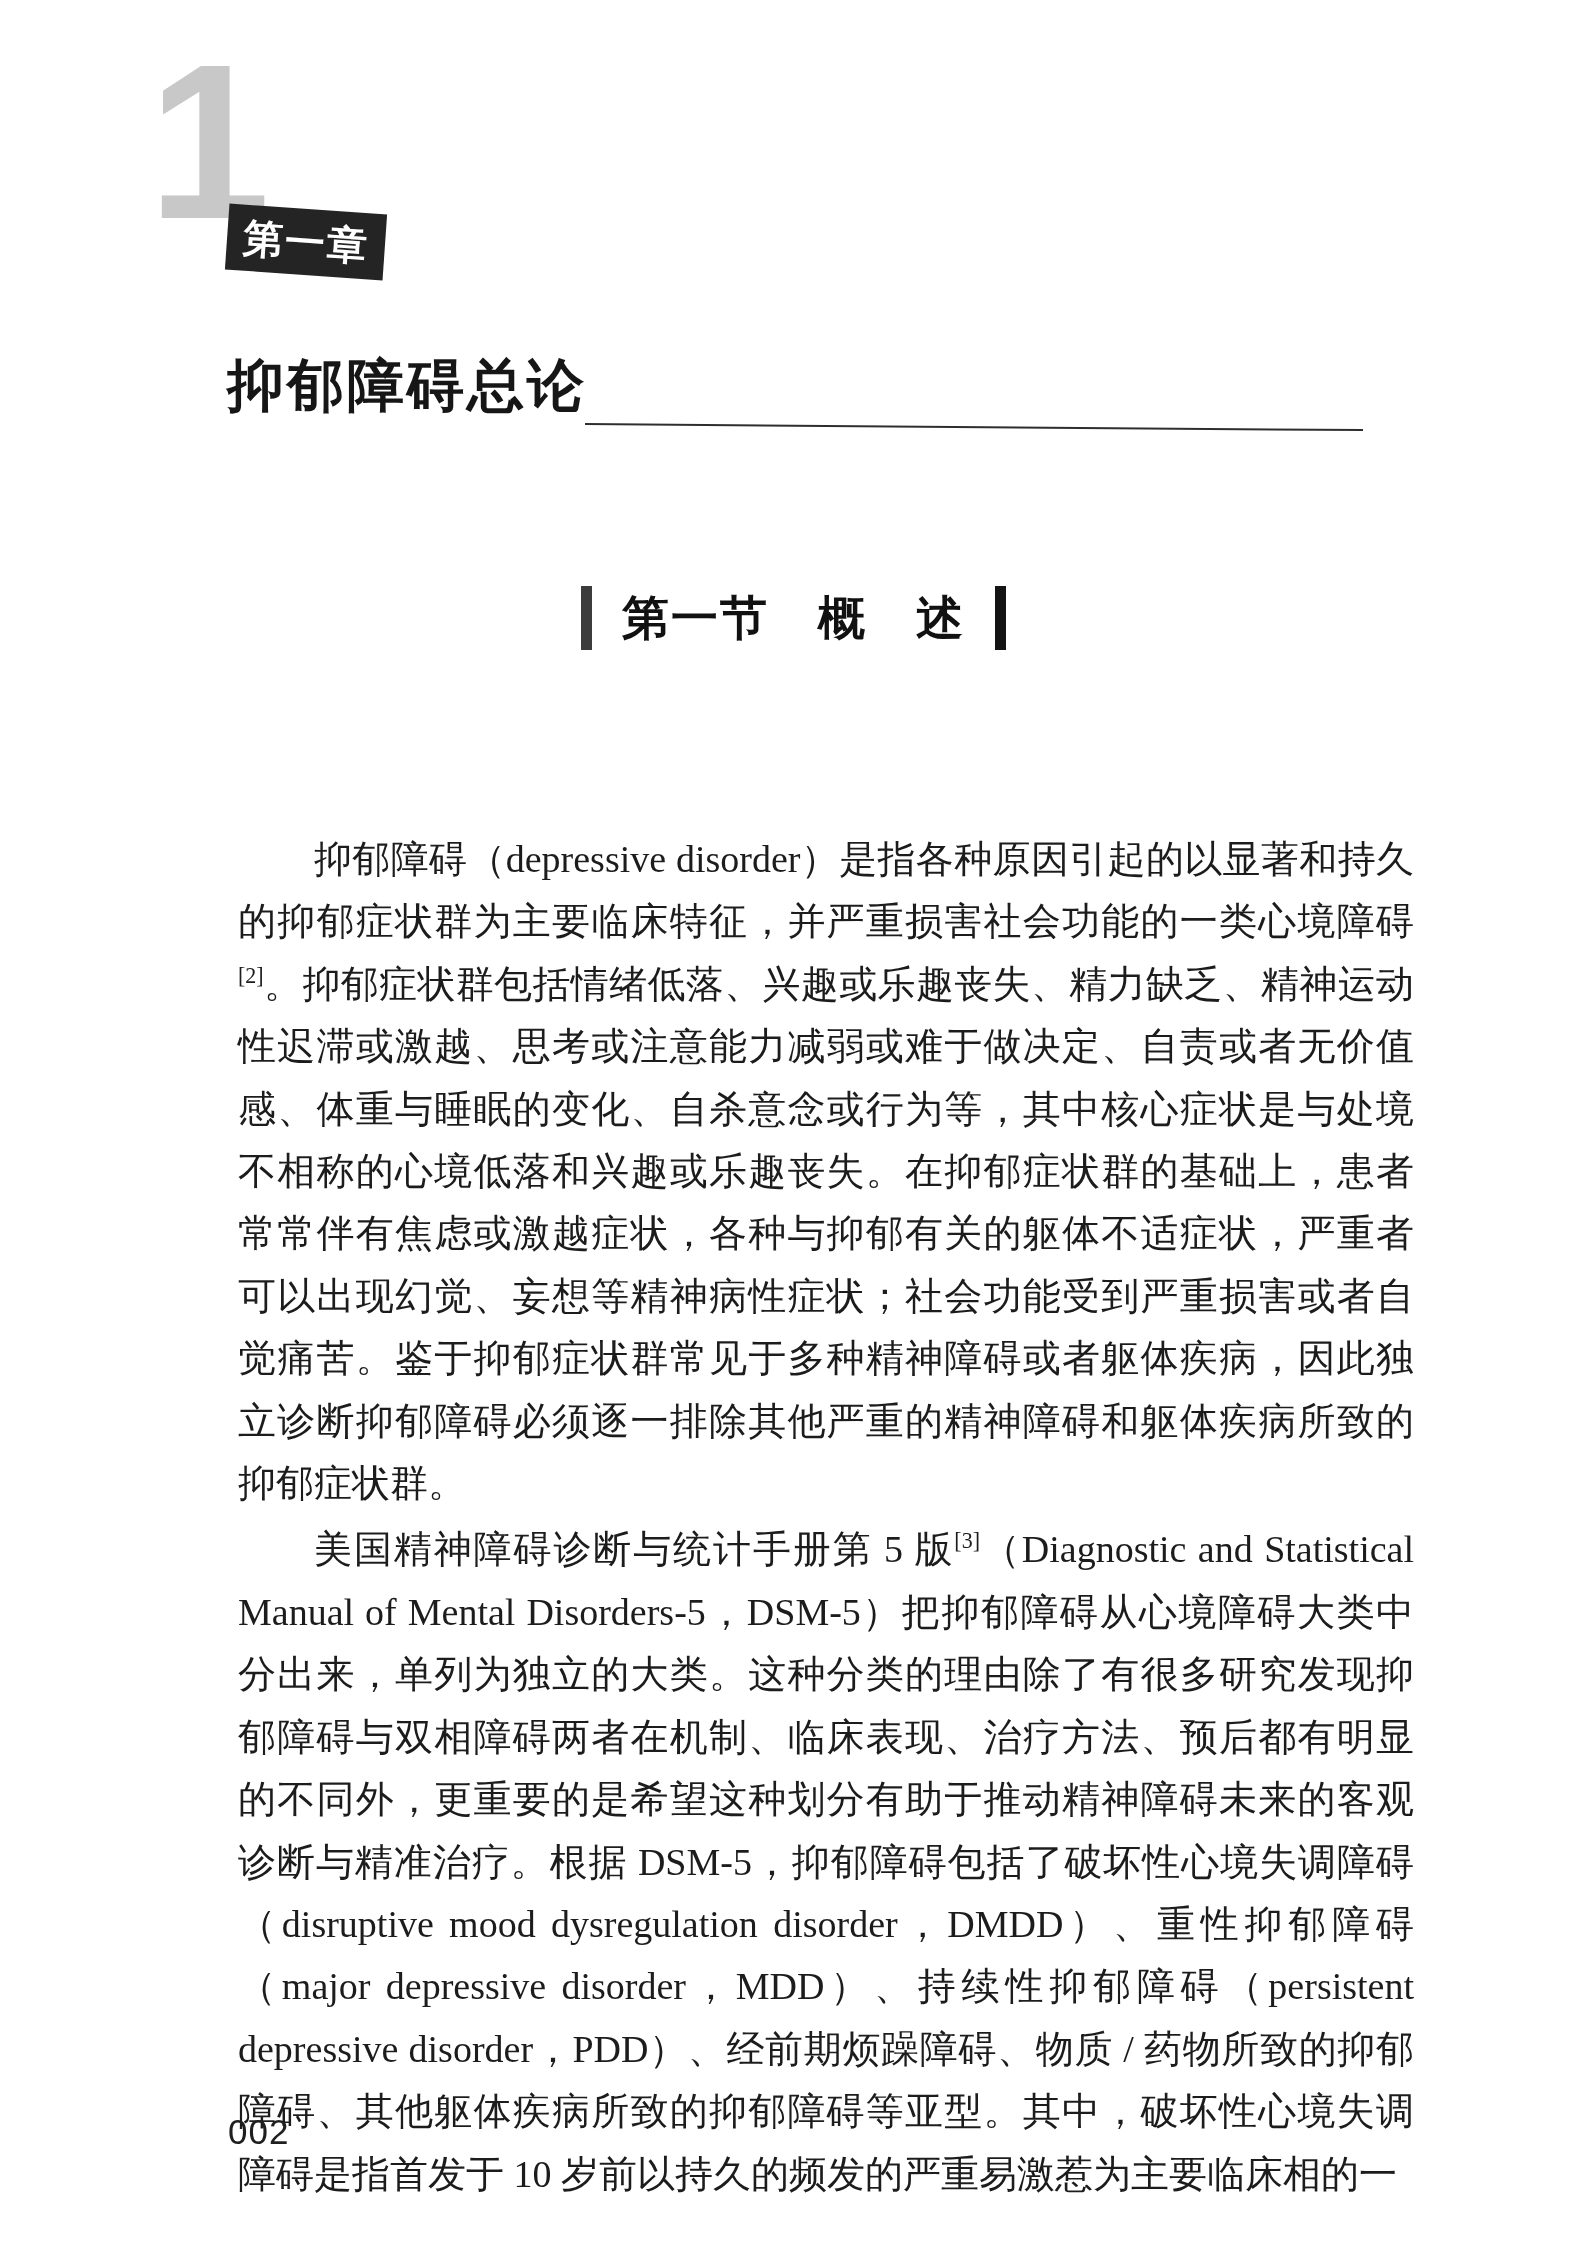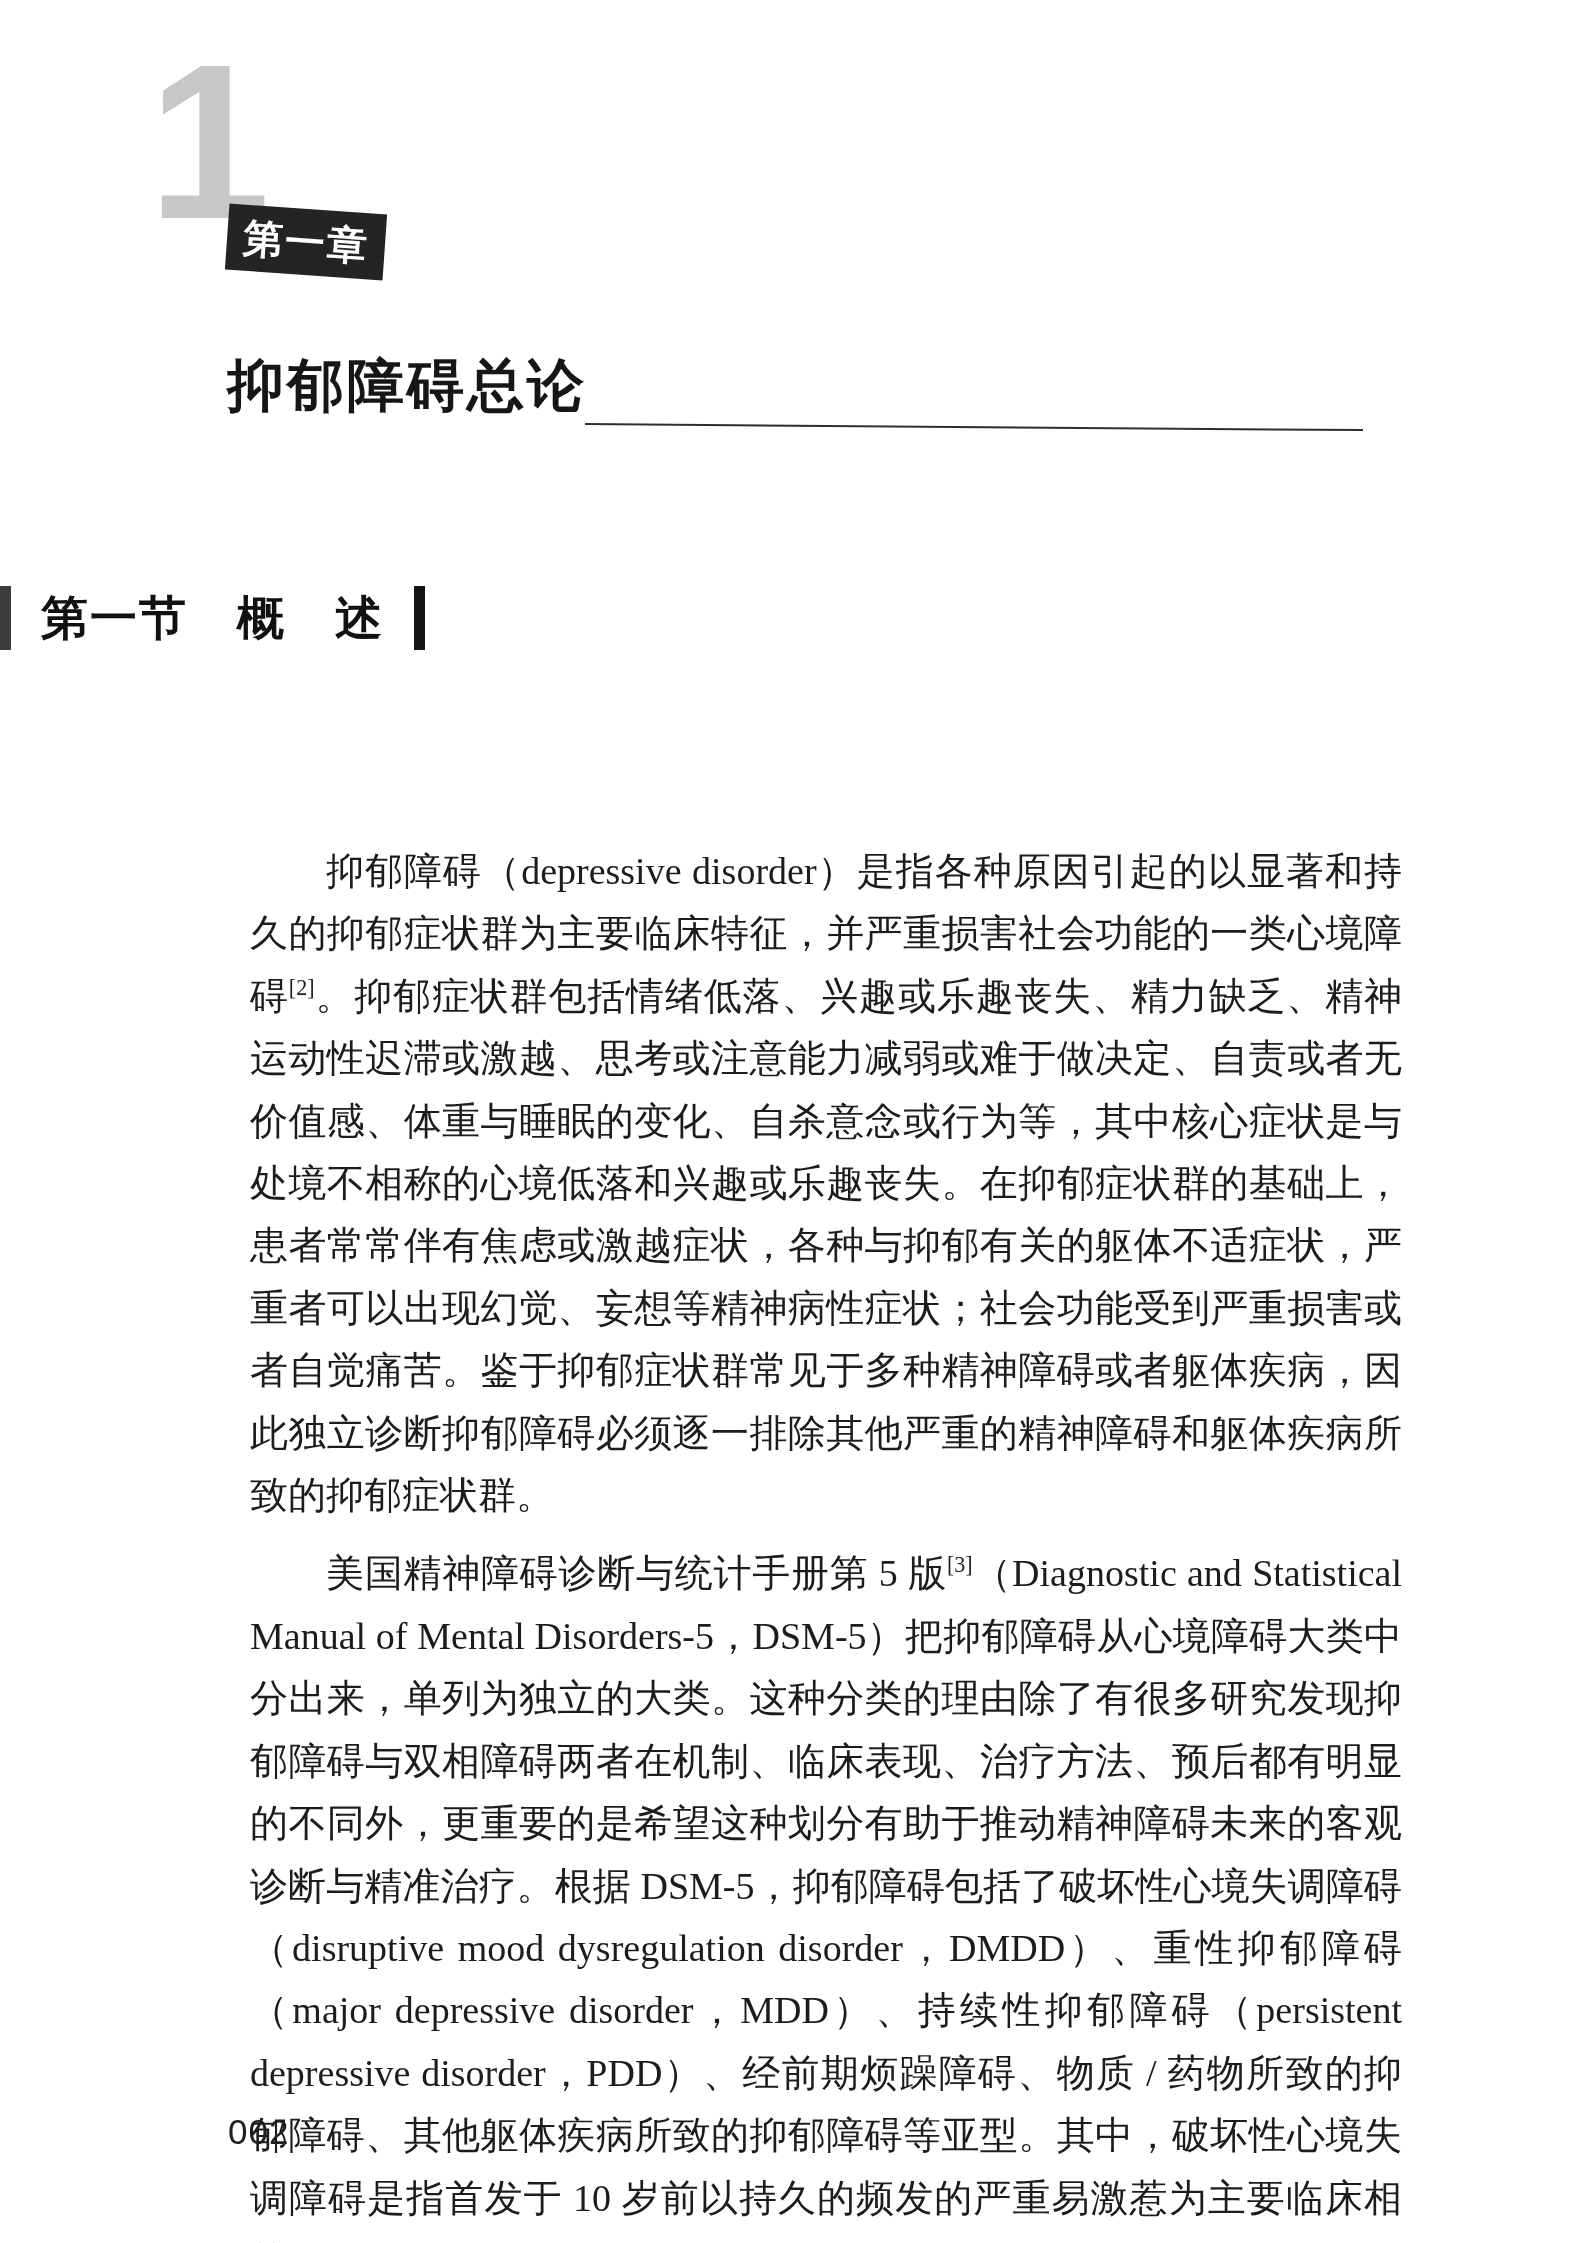--- a/index.html
+++ b/index.html
@@ -68,21 +68,21 @@
     transform-origin: left center;
   }
   
   .section-heading {
     position: absolute;
     left: 0;
     top: 586px;
     width: 100%;
     display: flex;
     align-items: center;
-    justify-content: flex-start;
+    justify-content: center;
     gap: 22px;
   }
   .section-heading .vbar {
     display: inline-block;
     width: 11px;
     height: 64px;
   }
   .vbar-left  { background: #3c3c3c; }
   .vbar-right { background: #141414; }
   .section-heading-text {
@@ -99,21 +99,21 @@
     left: 234px;
     top: 824px;
     width: 1184px;
     font-size: 38px;
     line-height: 62.4px;
     text-align: justify;
     color: #1c1c1c;
   }
   .body-text p {
     text-indent: 2em;
-    margin: 16px;
+    margin: 4px;
   }
   .sup {
     font-size: 0.58em;
     vertical-align: super;
     line-height: 0;
   }
   
   .page-number {
     position: absolute;
     left: 228px;

